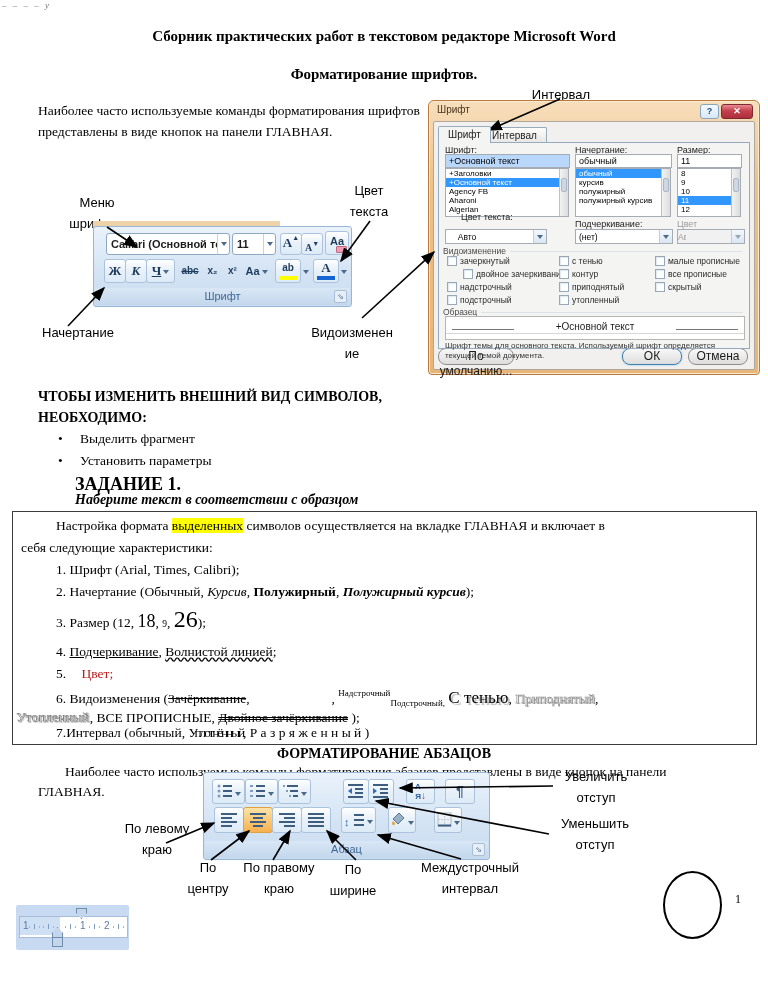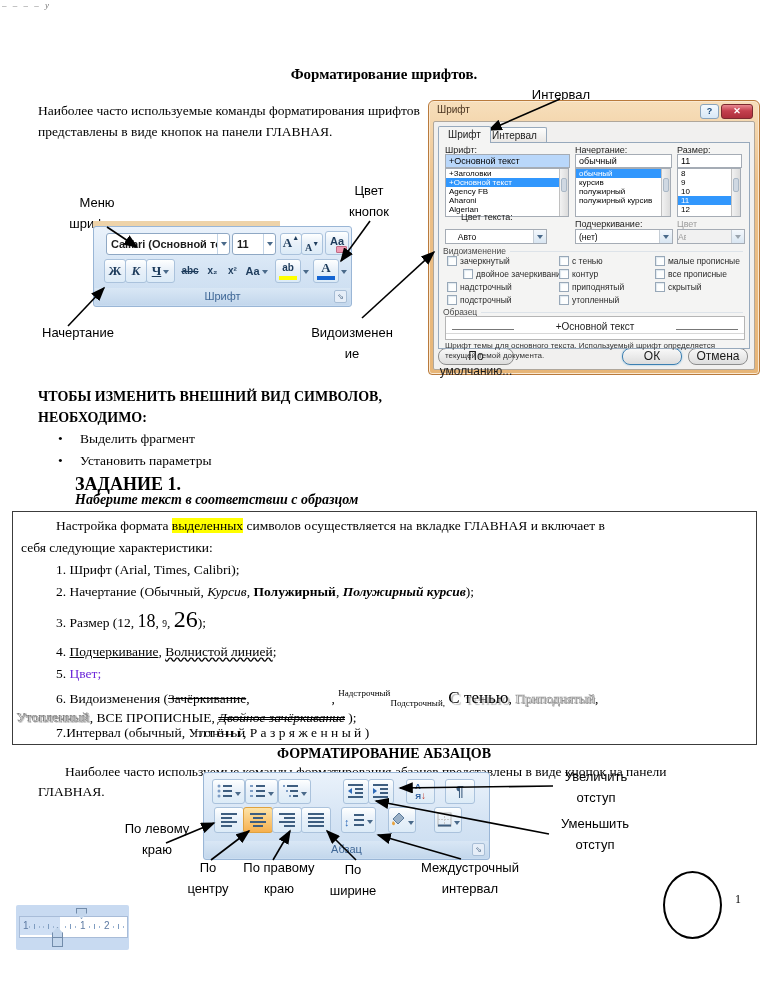--- a/index.html
+++ b/index.html
@@ -11,25 +11,25 @@
 
   
   .doc-title{left:0;right:0;top:28px;font-size:15px;font-weight:bold;text-align:center;}
   .doc-subtitle{left:0;right:0;top:66px;font-size:15px;font-weight:bold;text-align:center;}
   .intro-fonts{left:38px;top:100px;width:392px;font-size:13.5px;line-height:21px;}
   .howto-heading{left:38px;top:386px;width:440px;font-size:14px;font-weight:bold;line-height:21px;}
   .bullet-row{font-size:13.5px;}
   .task-box{left:12px;top:511px;width:743px;height:232px;border:1px solid #3c3c3c;}
   .bline{position:absolute;font-size:13.5px;white-space:nowrap;}
   .hl{background:#ffff00;}
-  .blue-text{color:#6d28d9;}
+  .blue-text{color:#b91c1c;margin-left:12px;}
   .u{text-decoration:underline;}
   .uw{text-decoration:underline;text-decoration-style:wavy;}
   .strike{text-decoration:line-through;}
-  .dstrike{text-decoration:line-through;text-decoration-style:double;font-style:italic;}
+  .dstrike{text-decoration:line-through;text-decoration-style:double;}
   .gap{display:inline-block;width:82px;}
   .sup6{font-size:9px;vertical-align:7px;}
   .sub6{font-size:9px;vertical-align:-3px;}
   .shadow6{font-size:17px;text-shadow:2px 2px 1px #b0b0b0;}
   .raised6{color:#fdfdfd;-webkit-text-stroke:.5px #909090;text-shadow:1px 1px 0 #9a9a9a;}
   .engraved6{color:#fdfdfd;-webkit-text-stroke:.5px #8a8a8a;text-shadow:-1px -1px 0 #777,1px 1px 0 #ddd;}
   .cond7{letter-spacing:-2.2px;}
   .sz18{font-size:18px;} .sz9{font-size:9.5px;} .sz26{font-size:24px;}
   .para-heading{left:0;right:0;top:746px;font-size:14px;font-weight:bold;text-align:center;}
   .corner-frag{left:2px;top:0px;font-size:9px;font-style:italic;color:#777;letter-spacing:2px;}
@@ -128,20 +128,21 @@
 
   svg.overlay{position:absolute;left:0;top:0;pointer-events:none;}
 </style>
 </head>
 <body>
 
 <div id="page">
 
   <div class="abs corner-frag">– – – – у</div>
 
+  <div class="abs doc-title">Сборник практических работ в текстовом редакторе Microsoft Word</div>
   <div class="abs intro-fonts">Наиболее часто используемые команды форматирования шрифтов представлены в виде кнопок на панели ГЛАВНАЯ.</div>
 
   <div class="abs doc-subtitle">Форматирование шрифтов.</div>
 
   <div class="ann" style="left:516px;top:84px;width:90px;">Интервал</div>
 
   <div class="abs dlg">
     <div class="dlg-title">Шрифт</div>
     <div class="dlg-help">?</div>
     <div class="dlg-close">✕</div>
@@ -275,21 +276,21 @@
       <div class="dlg-btn" style="right:6px;bottom:4px;width:58px;">Отмена</div>
     </div>
   </div>
 
   <div class="ann" style="left:52px;top:192px;width:90px;">
     <div>Меню</div>
       <div>шрифтов</div>
   </div>
   <div class="ann" style="left:336px;top:180px;width:66px;">
     <div>Цвет</div>
-      <div>кнопок</div>
+      <div>текста</div>
   </div>
   <div class="ann" style="left:28px;top:322px;width:100px;">
     <div>Начертание</div>
   </div>
   <div class="ann" style="left:298px;top:322px;width:108px;">
     <div>Видоизменен</div>
       <div>ие</div>
   </div>
 
   <div class="abs" style="left:93px;top:221px;width:187px;height:6px;background:#eed3a9;"></div>

